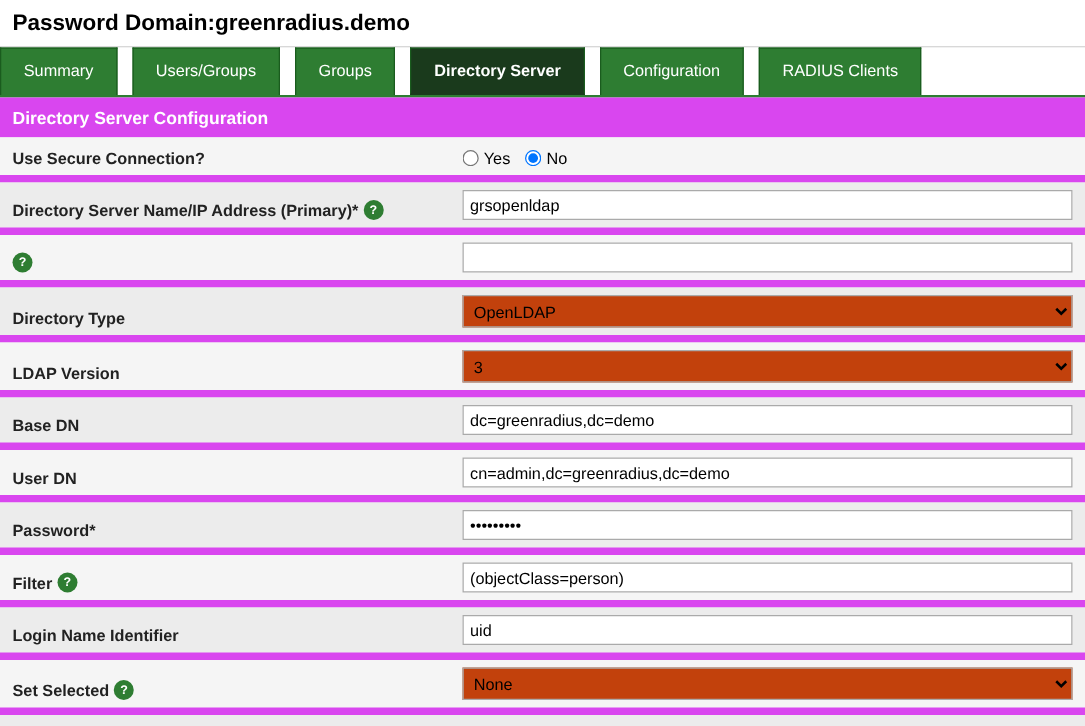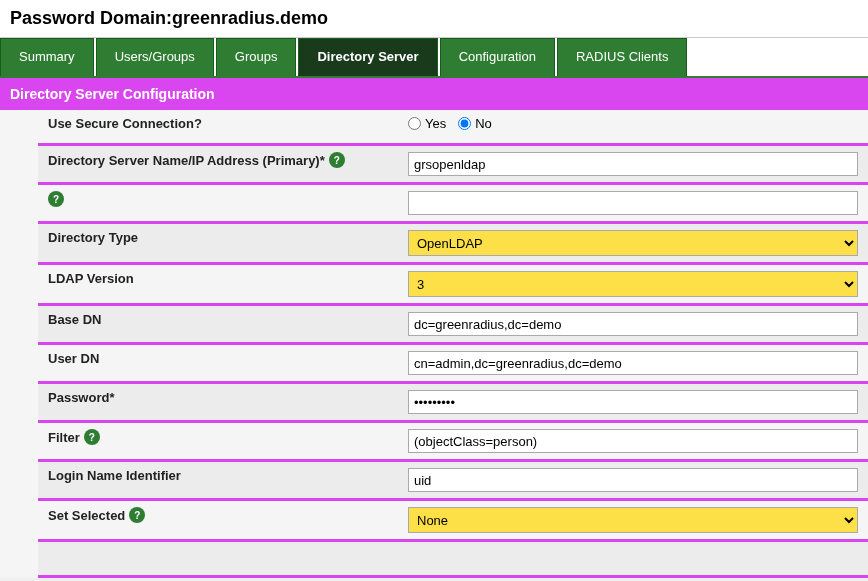--- a/index.html
+++ b/index.html
@@ -23,45 +23,44 @@
     }
     .tab {
       padding: 10px 18px;
       background: #2e7d32;
       color: #fff;
       border: 1px solid #1a5c1e;
       border-bottom: none;
       cursor: pointer;
       font-size: 13px;
       font-weight: normal;
-      margin-right: 2px;
+      margin-right: 12px;
     }
     .tab.active {
       background: #1a3a1c;
       font-weight: bold;
       border-bottom: 2px solid #1a3a1c;
     }
     .section-header {
       background: #d946ef;
       color: #fff;
       padding: 8px 10px;
       font-weight: bold;
       font-size: 14px;
     }
     .form-area {
       background: #f5f5f5;
       padding: 0;
     }
     .form-row {
       display: flex;
-      align-items: flex-start;
-      border-bottom: 3px solid #d946ef;
+      align-items: flex-end;
+      border-bottom: 6px solid #d946ef;
       padding: 6px 10px;
       min-height: 36px;
-      margin-left: 38px;
     }
     .form-row:nth-child(even) {
       background: #ececec;
     }
     .form-row:nth-child(odd) {
       background: #f5f5f5;
     }
     .form-label {
       width: 360px;
       min-width: 360px;
@@ -84,21 +83,21 @@
       border: 1px solid #aaa;
       font-size: 13px;
       background: #fff;
       height: 24px;
     }
     .form-select {
       width: 100%;
       padding: 2px 4px;
       border: 1px solid #aaa;
       font-size: 13px;
-      background: #fde047;
+      background: #c2410c;
       height: 26px;
       appearance: auto;
     }
     .radio-group {
       display: flex;
       align-items: center;
       gap: 12px;
     }
     .radio-label {
       display: flex;

